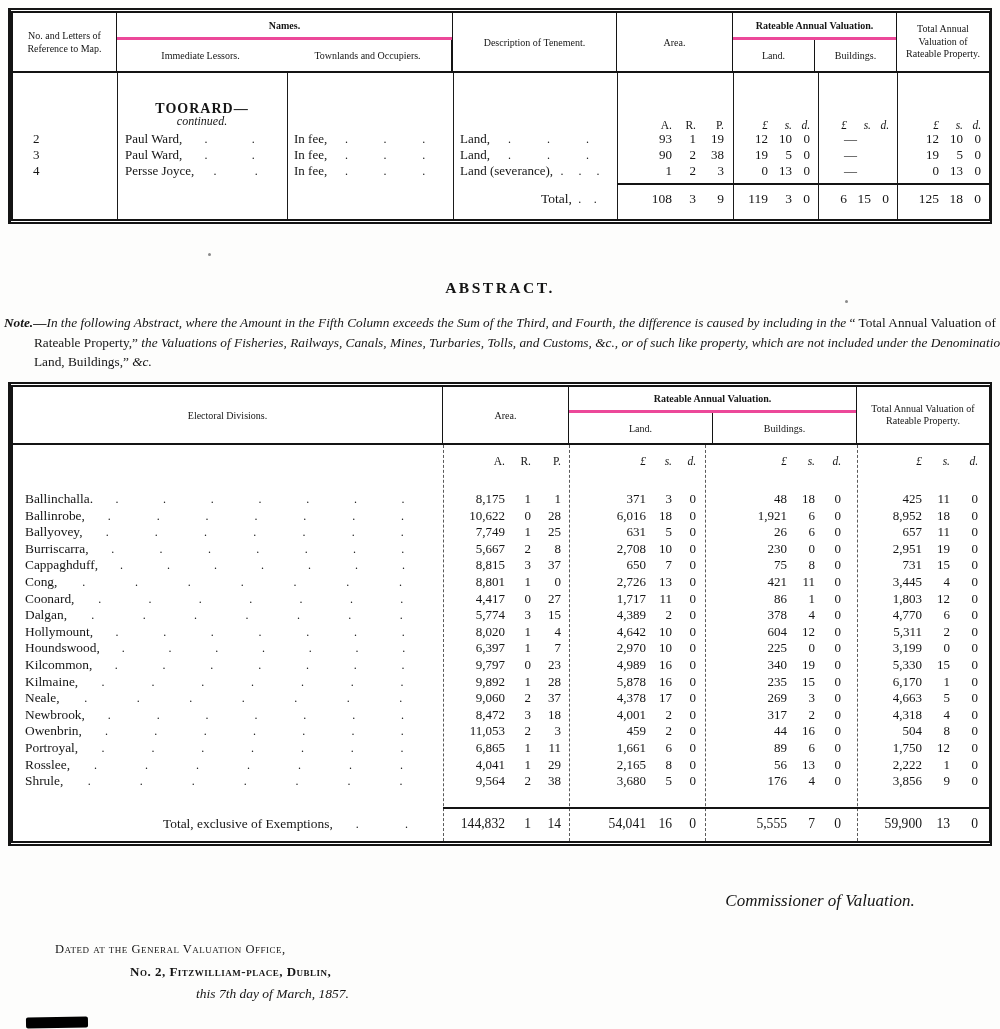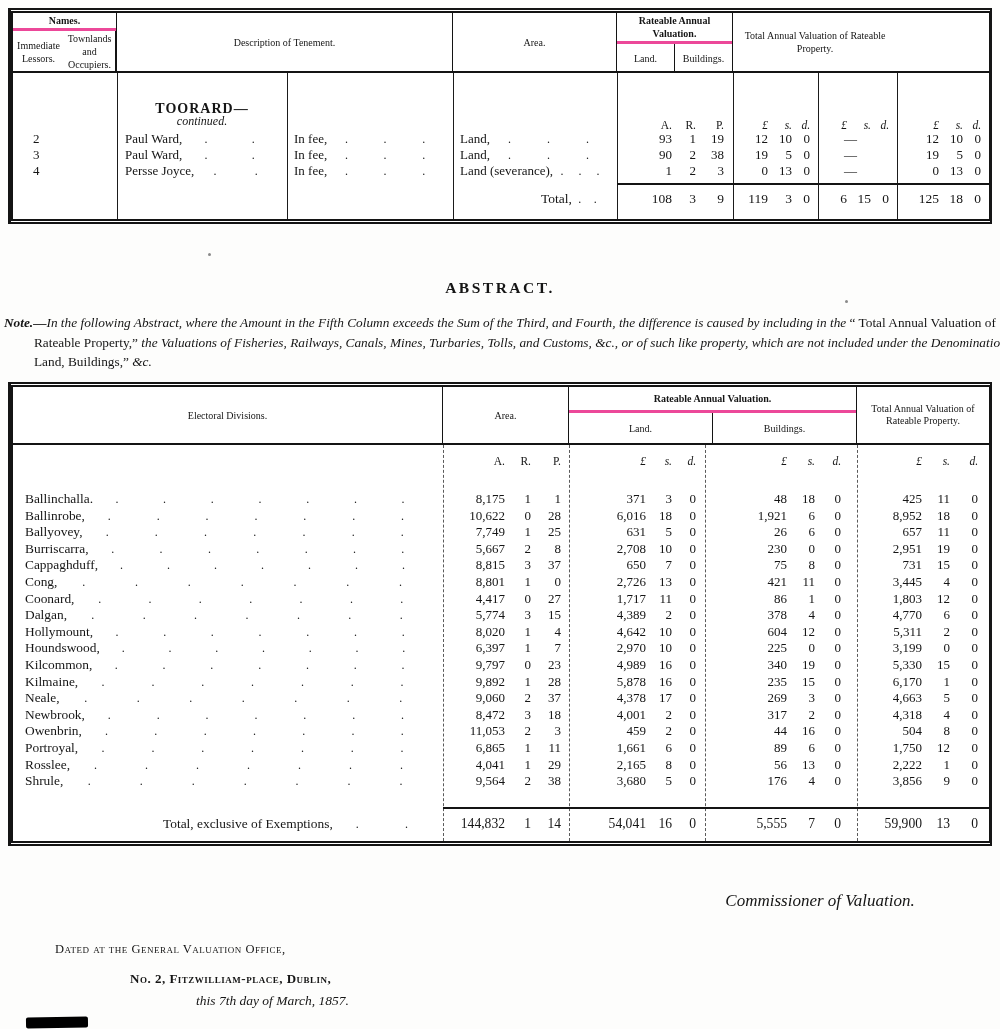--- a/index.html
+++ b/index.html
@@ -81,34 +81,35 @@
   .t2-rule{position:absolute;left:430px;right:0;top:362px;height:2px;background:#141414;}
   .t2-total{position:absolute;top:371px;left:0;right:0;font-size:13.6px;}
   .totlabel2{padding-left:150px;padding-right:12px;}
 
   
   .sig{position:absolute;left:600px;top:883px;width:380px;text-align:center;}
   .sig-name{font-size:17px;letter-spacing:2.5px;font-weight:bold;}
   .sig-title{font-style:italic;font-size:17px;margin-top:8px;padding-left:60px;}
   .dated{position:absolute;left:0;top:942px;font-size:12.5px;}
   .dated .l1{margin-left:55px;font-variant:small-caps;letter-spacing:0.5px;}
-  .dated .l2{margin-left:130px;margin-top:14px;font-variant:small-caps;font-weight:bold;letter-spacing:0.5px;font-size:13px;}
+  .dated .l2{margin-left:130px;margin-top:7px;font-variant:small-caps;font-weight:bold;letter-spacing:0.5px;font-size:13px;}
   .dated .l3{margin-left:196px;margin-top:6px;font-style:italic;font-size:13.5px;}
 
   .artifact{position:absolute;left:26px;top:1017px;width:62px;height:11px;background:#000;
             border-radius:2px;transform:rotate(-1deg);}
   .speck{position:absolute;width:3px;height:3px;border-radius:50%;background:#8a8a8a;}
 </style>
 </head>
 <body>
 
 <div class="page">
 
   <div class="tbl t1">
     <div class="t1-head">
+      <div class="h">No. and Letters of Reference to Map.</div>
       <div class="hgroup">
         <div class="htop">Names.</div>
         <div class="hbot">
           <div class="hb">Immediate Lessors.</div>
           <div class="hb l">Townlands and Occupiers.</div>
         </div>
       </div>
       <div class="h">Description of Tenement.</div>
       <div class="h">Area.</div>
       <div class="hgroup">

